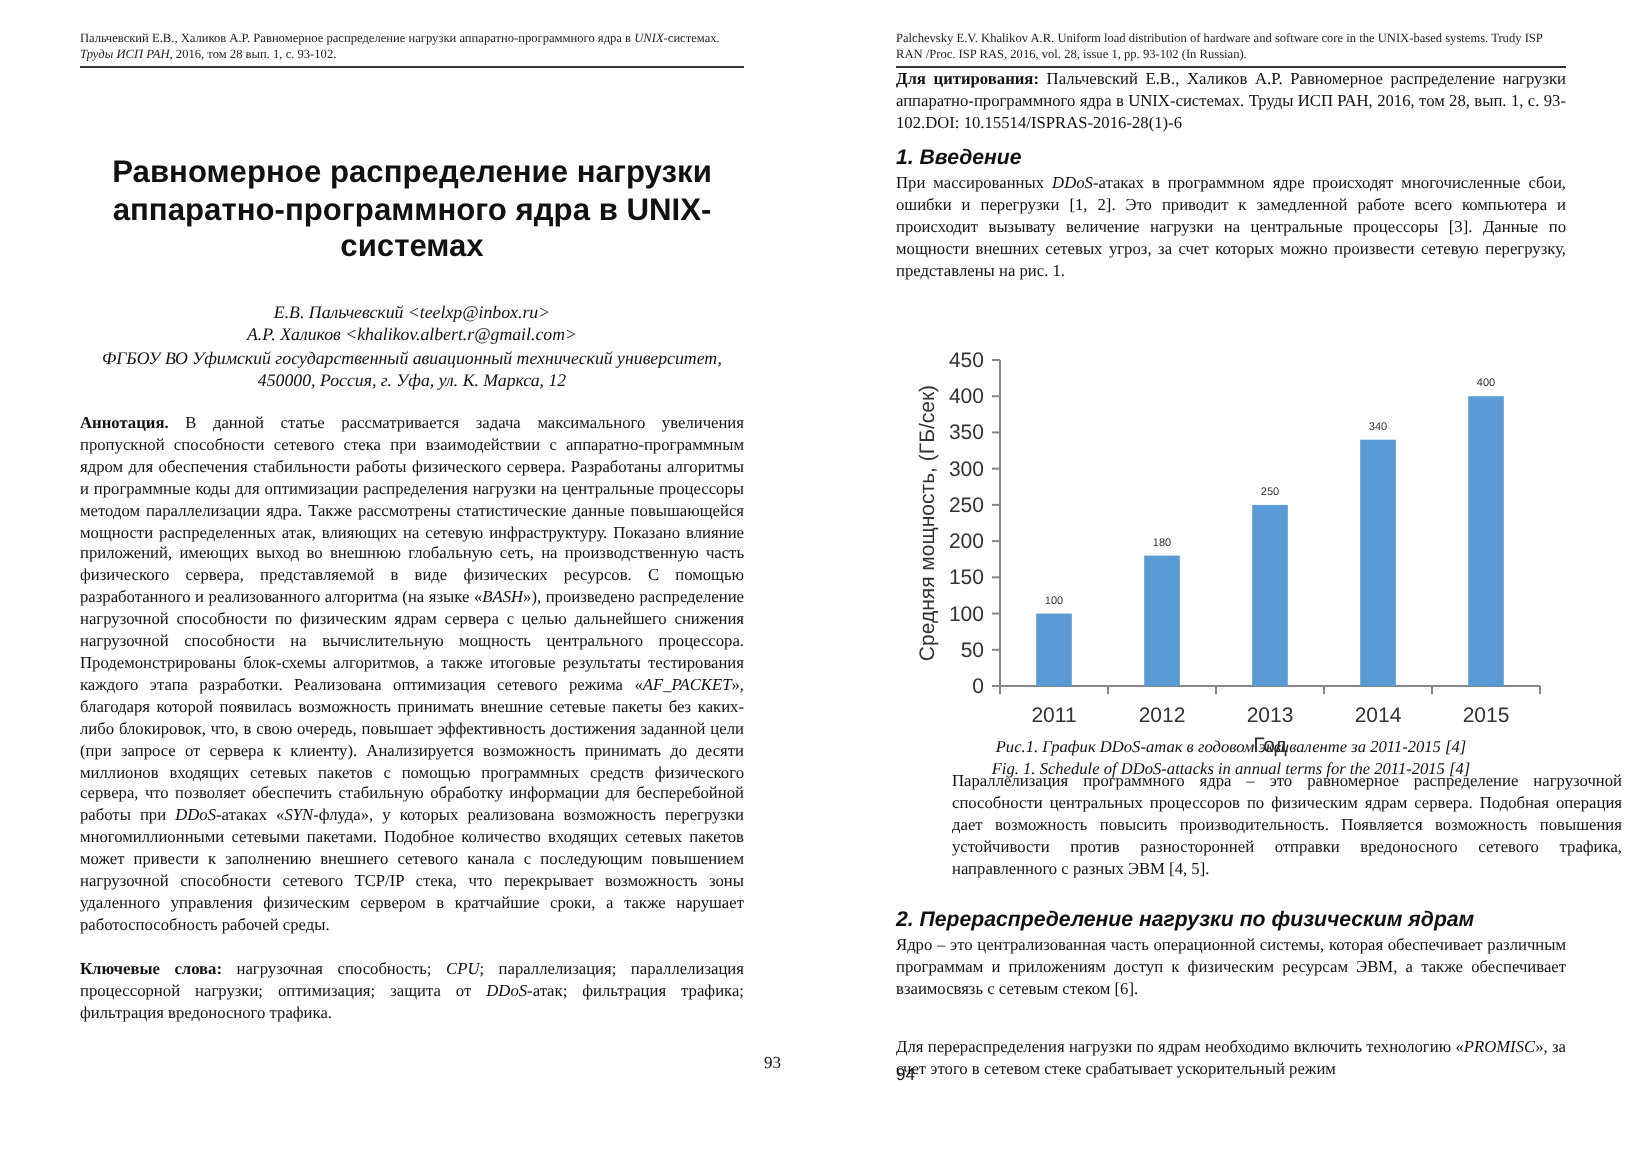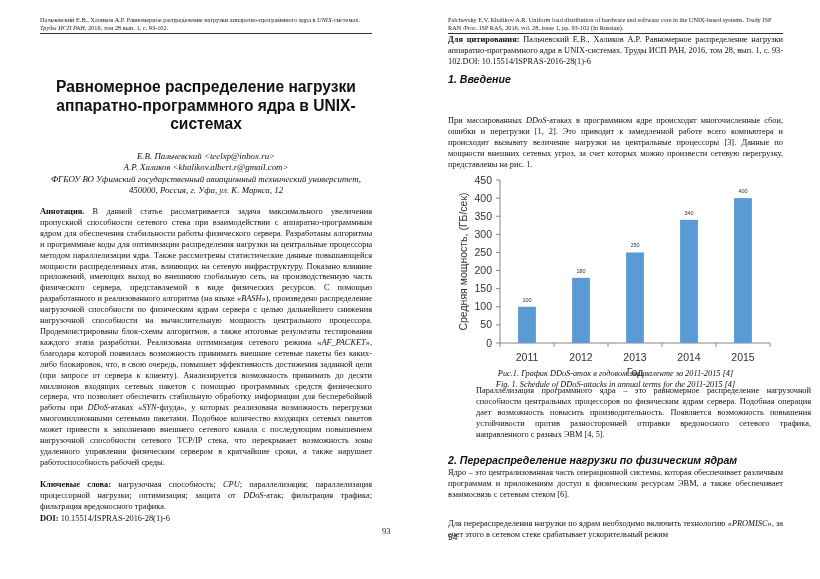--- a/index.html
+++ b/index.html
@@ -20,21 +20,21 @@
   .doi { position:absolute; left:40px; top:514px; width:332px; font-size:8.35px; line-height:10.9px; }
   .pagenum { position:absolute; font-size:8.5px; }
   #page-left .pagenum { left:382px; top:526px; }
   #page-right .pagenum { left:38px; top:532px; font-family:"Liberation Sans", sans-serif; }
   b.lbl { font-weight:bold; }
   .citation { position:absolute; left:38px; top:34px; width:335px; font-size:8.35px; line-height:11px; text-align:justify; }
   .h2 { position:absolute; left:38px; font-family:"Liberation Sans", sans-serif; font-weight:bold; font-style:italic; font-size:10.6px; }
   #h-intro { top:73px; }
   #h-sec2 { top:454px; }
   .para { position:absolute; left:38px; width:335px; font-size:8.35px; line-height:10.9px; text-align:justify; }
-  #p-intro { top:87px;margin-top:29px; }
+  #p-intro { top:87px; }
   #p-parallel { top:386px;margin-left:28px; }
   #p-kernel { top:468px; }
   #p-redistrib { top:474px;margin-top:45px; }
   .figcap { position:absolute; left:38px; width:335px; text-align:center; font-style:italic; font-size:8.3px; line-height:10.5px; top:353px;margin-top:16px; }
   #chart { position:absolute; left:440px; top:170px; width:330px; height:190px; }
   #chart svg { overflow:visible; }
   .tick-label { font-family:"Liberation Sans", sans-serif; font-size:10.5px; fill:#333; }
   .bar-label { font-family:"Liberation Sans", sans-serif; font-size:5.5px; fill:#333; }
   .axis-title { font-family:"Liberation Sans", sans-serif; font-size:10.5px; fill:#333; }
   i { font-style:italic; }
@@ -52,21 +52,20 @@
     <div>Е.В. Пальчевский &lt;teelxp@inbox.ru&gt;</div>
     <div>А.Р. Халиков &lt;khalikov.albert.r@gmail.com&gt;</div>
     <div>ФГБОУ ВО Уфимский государственный авиационный технический университет,</div>
     <div>450000, Россия, г. Уфа, ул. К. Маркса, 12</div>
   </div>
 
   <div class="abstract"><b class="lbl">Аннотация.</b><span> В данной статье рассматривается задача максимального увеличения пропускной способности сетевого стека при взаимодействии с аппаратно-программным ядром для обеспечения стабильности работы физического сервера. Разработаны алгоритмы и программные коды для оптимизации распределения нагрузки на центральные процессоры методом параллелизации ядра. Также рассмотрены статистические данные повышающейся мощности распределенных атак, влияющих на сетевую инфраструктуру. Показано влияние приложений, имеющих выход во внешнюю глобальную сеть, на производственную часть физического сервера, представляемой в виде физических ресурсов. С помощью разработанного и реализованного алгоритма (на языке «</span><i>BASH</i><span>»), произведено распределение нагрузочной способности по физическим ядрам сервера с целью дальнейшего снижения нагрузочной способности на вычислительную мощность центрального процессора. Продемонстрированы блок-схемы алгоритмов, а также итоговые результаты тестирования каждого этапа разработки. Реализована оптимизация сетевого режима «</span><i>AF_PACKET</i><span>», благодаря которой появилась возможность принимать внешние сетевые пакеты без каких-либо блокировок, что, в свою очередь, повышает эффективность достижения заданной цели (при запросе от сервера к клиенту). Анализируется возможность принимать до десяти миллионов входящих сетевых пакетов с помощью программных средств физического сервера, что позволяет обеспечить стабильную обработку информации для бесперебойной работы при </span><i>DDoS</i><span>-атаках «</span><i>SYN</i><span>-флуда», у которых реализована возможность перегрузки многомиллионными сетевыми пакетами. Подобное количество входящих сетевых пакетов может привести к заполнению внешнего сетевого канала с последующим повышением нагрузочной способности сетевого TCP/IP стека, что перекрывает возможность зоны удаленного управления физическим сервером в кратчайшие сроки, а также нарушает работоспособность рабочей среды.</span></div>
 
   <div class="keywords"><b class="lbl">Ключевые слова:</b><span> нагрузочная способность; </span><i>CPU</i><span>; параллелизация; параллелизация процессорной нагрузки; оптимизация; защита от </span><i>DDoS</i><span>-атак; фильтрация трафика; фильтрация вредоносного трафика.</span></div>
 
-  <div class="doi"><b class="lbl">DOI:</b><span> 10.15514/ISPRAS-2016-28(1)-6</span></div>
 
   <div class="pagenum">93</div>
 </div>
 
 <div class="page" id="page-right">
   <div class="runhead">Palchevsky E.V. Khalikov A.R. Uniform load distribution of hardware and software core in the UNIX-based systems. Trudy ISP RAN /Proc. ISP RAS, 2016, vol. 28, issue 1, pp. 93-102 (In Russian).</div>
   <div class="runhead-rule"></div>
 
   <div class="citation"><b class="lbl">Для цитирования:</b><span> Пальчевский Е.В., Халиков А.Р. Равномерное распределение нагрузки аппаратно-программного ядра в UNIX-системах. Труды ИСП РАН, 2016, том 28, вып. 1, с. 93-102.DOI: 10.15514/ISPRAS-2016-28(1)-6</span></div>
 

